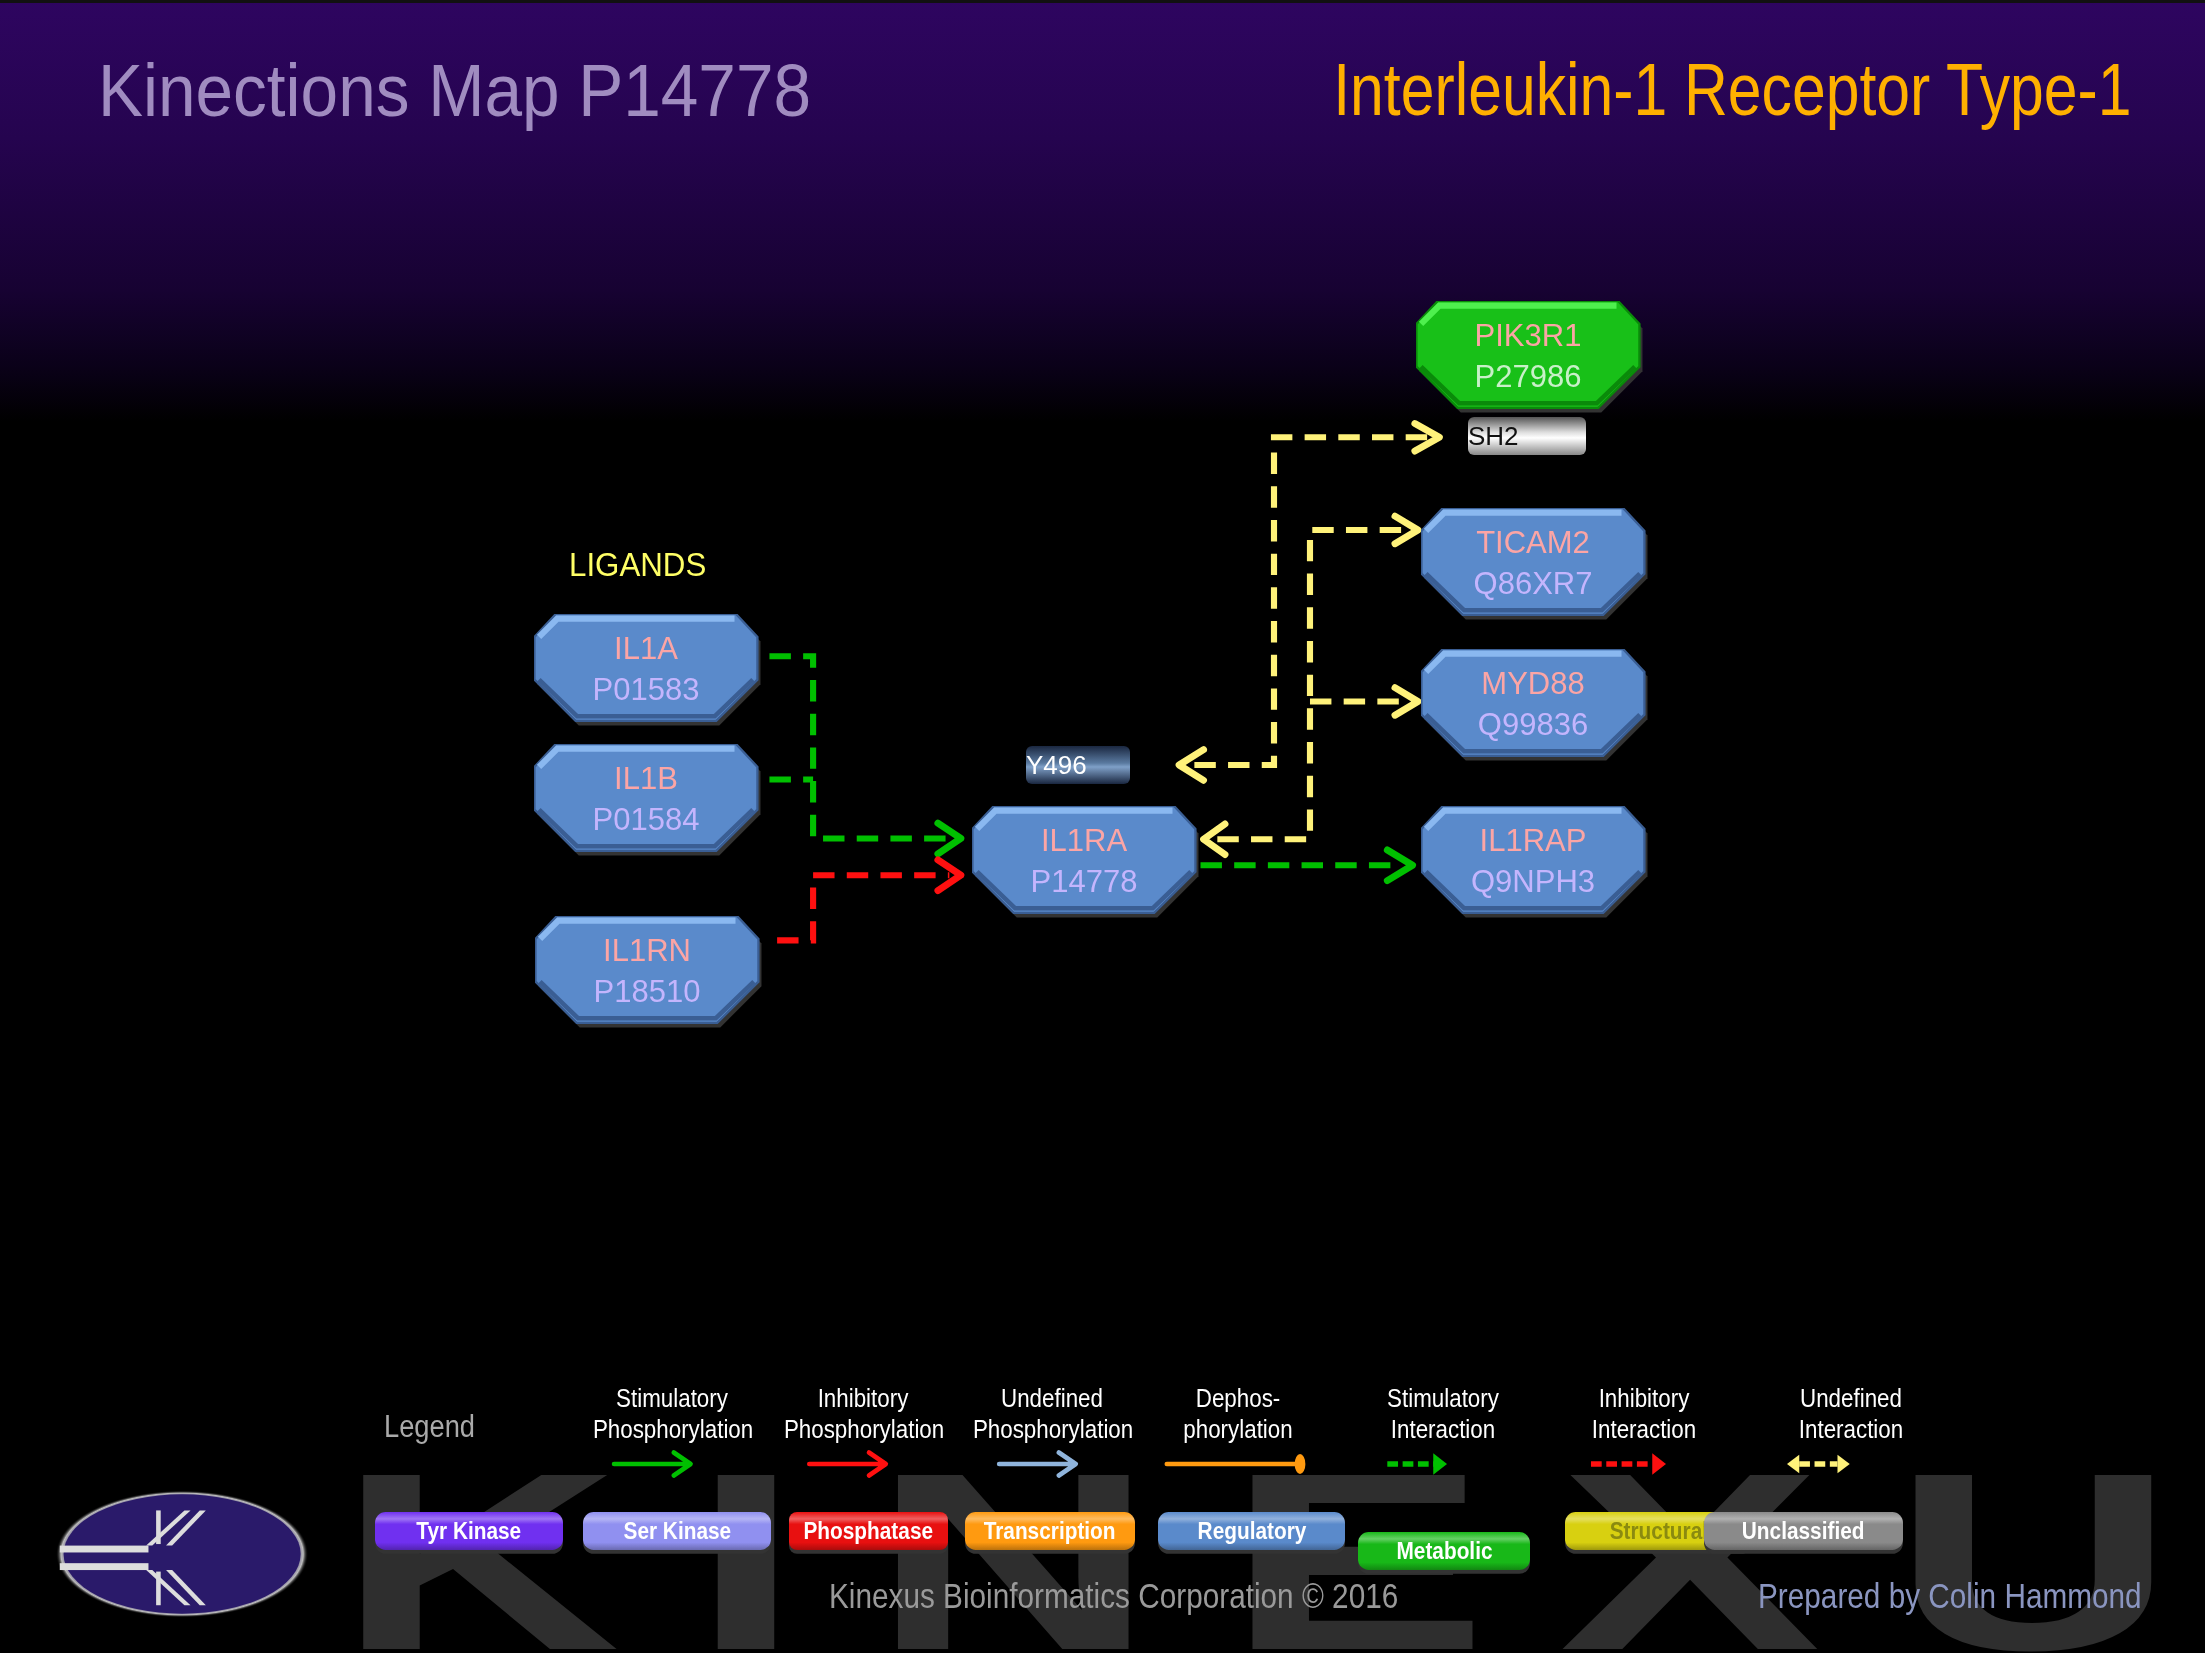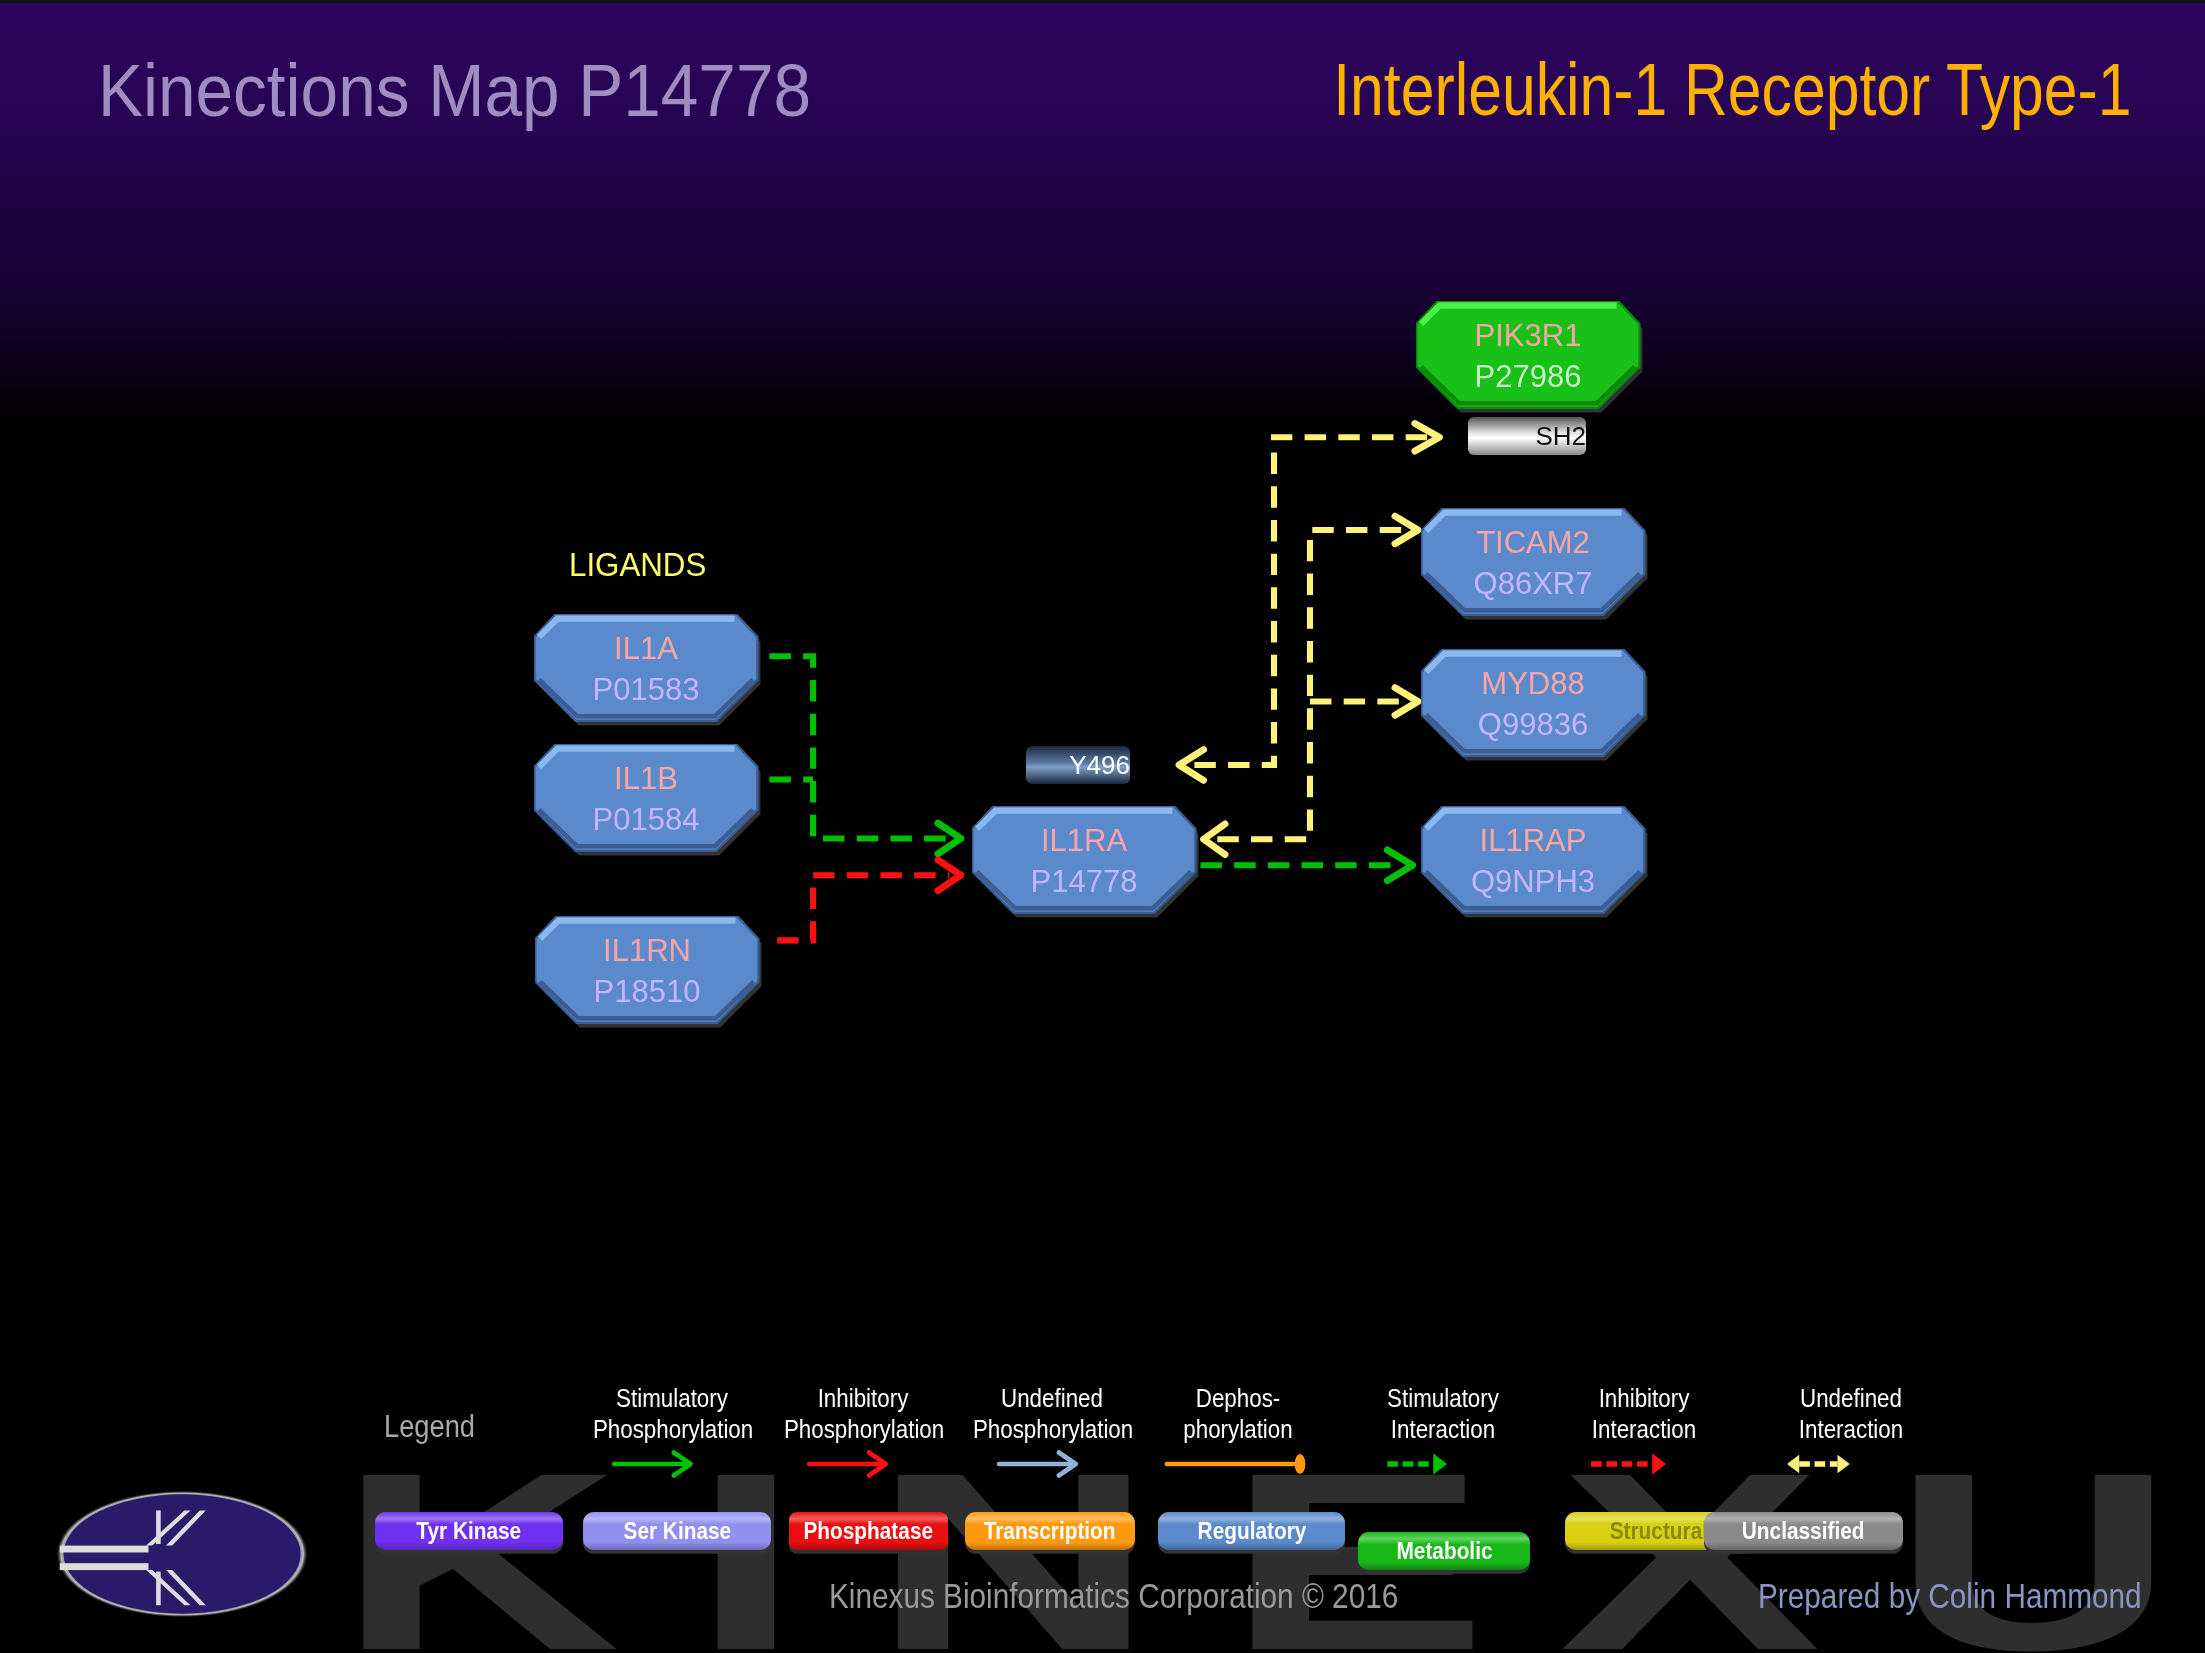--- a/index.html
+++ b/index.html
@@ -20,21 +20,21 @@
   .diagram { position: absolute; left: 0; top: 0; width: 2205px; height: 1654px; }
 
   .node { position: absolute; width: 224px; height: 107px; }
   .node svg { position: absolute; left: 0; top: 0; }
   .node .nm { position: absolute; left: 0; width: 100%; text-align: center; top: 17px;
               font-size: 31px; color: #fca5a5; }
   .node .acc { position: absolute; left: 0; width: 100%; text-align: center; top: 58px;
                font-size: 31px; color: #c4b5fd; }
   .node.green .acc { color: #c8f0c8; }
 
-  .site { position: absolute; height: 38px; border-radius: 6.1px; text-align: right;
+  .site { position: absolute; height: 38px; border-radius: 6.1px; text-align: left;
           font-size: 26px; line-height: 38px; }
   .site.y496 { background: linear-gradient(to bottom, #1a2740 0%, #5a7aa0 45%, #7fa0c8 55%, #1a2740 100%);
                color: #fff; }
   .site.sh2 { background: linear-gradient(to bottom, #555 0%, #ddd 40%, #fff 55%, #888 100%);
               color: #111; }
 
   .ligands-label { position: absolute; left: 569px; top: 545px; font-size: 34px; color: #ffff66;
                    transform: scaleX(0.92); transform-origin: left top; }
 
   .legend-title { position: absolute; left: 384px; top: 1409px; font-size: 31px; color: #aaaaaa;

